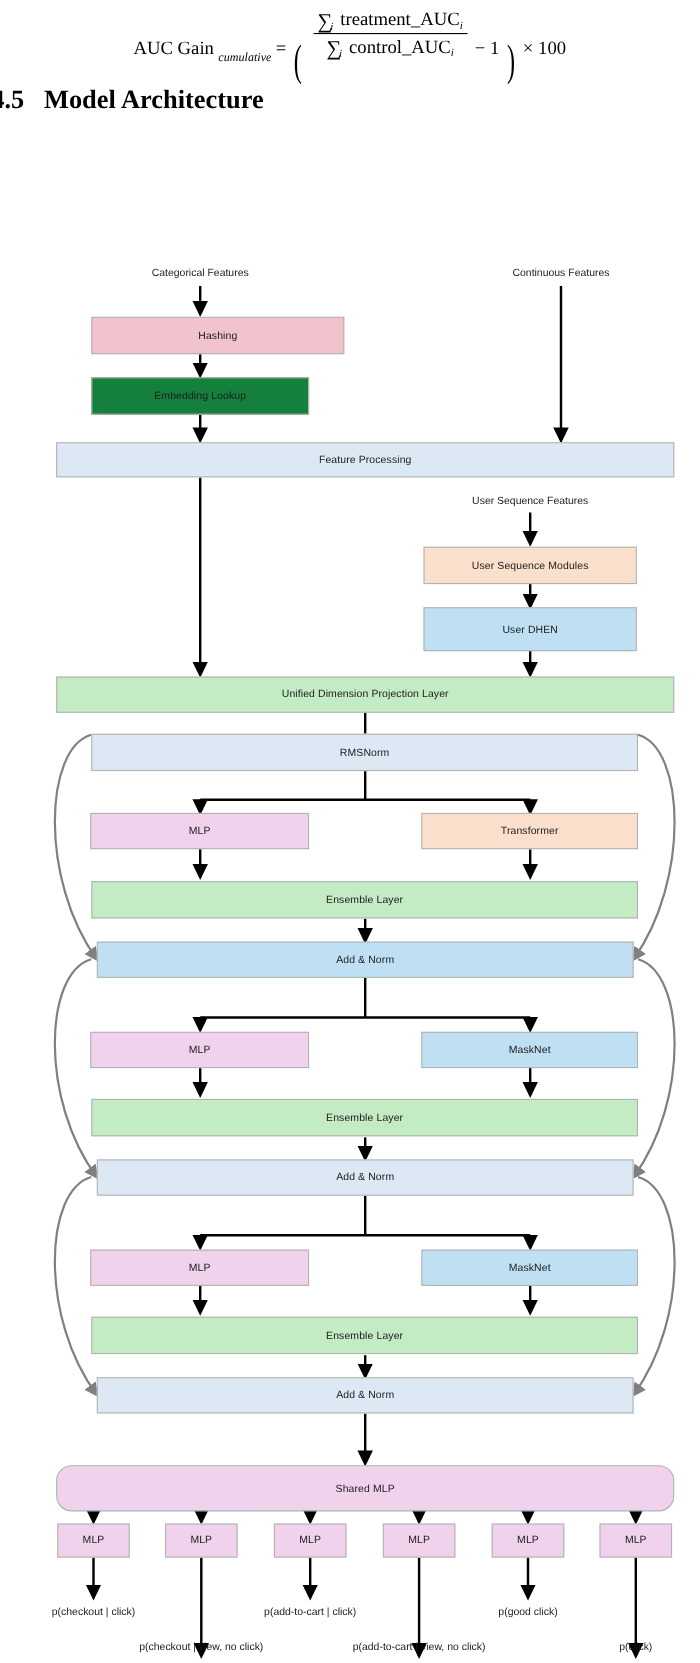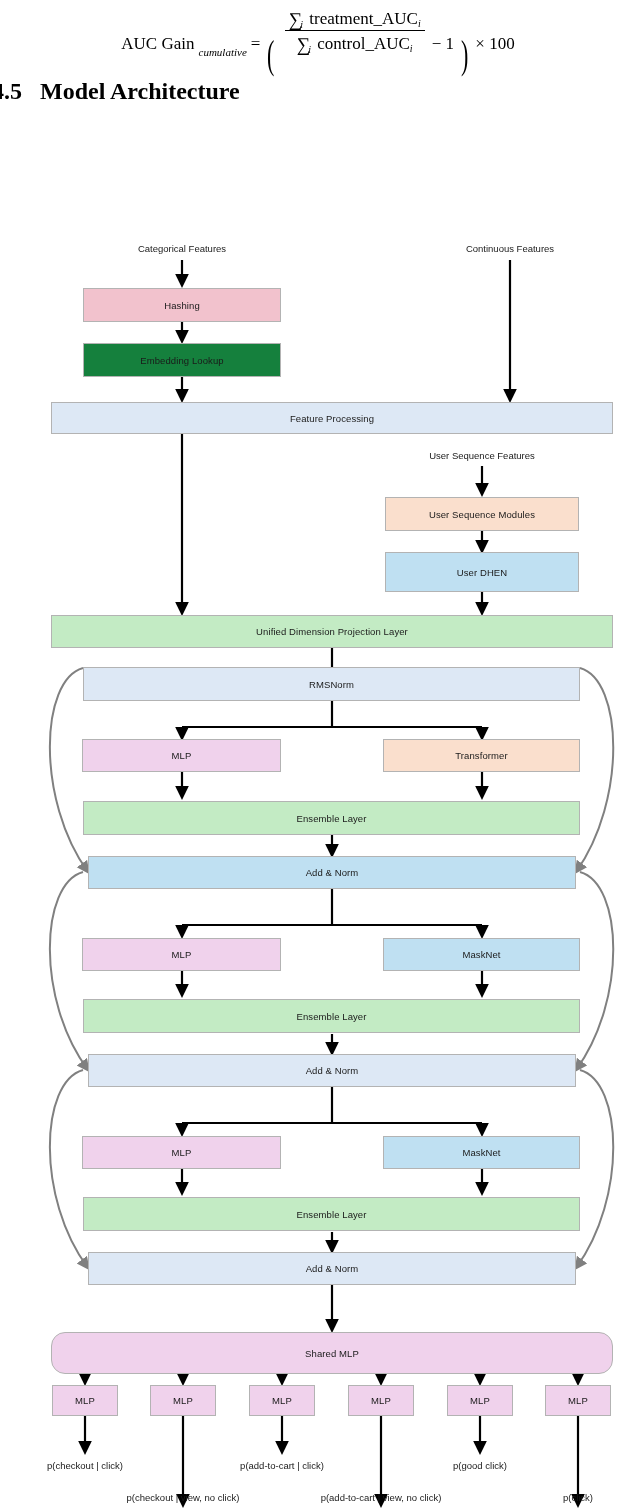--- a/index.html
+++ b/index.html
@@ -141,21 +141,21 @@
       <line x1="381" y1="1416" x2="381" y2="1505"></line>
       <line x1="480" y1="1416" x2="480" y2="1452"></line>
       <line x1="578" y1="1416" x2="578" y2="1505"></line>
     </g>
   </svg>
 
   <div class="lbl" style="left:82px;top:243px;width:200px;">Categorical Features</div>
   <div class="lbl" style="left:410px;top:243px;width:200px;">Continuous Features</div>
   <div class="lbl" style="left:382px;top:450px;width:200px;">User Sequence Features</div>
 
-  <div class="box" style="left:83px;top:288px;width:198px;height:34px;background:#f2c2cd;">Hashing</div>
+  <div class="box" style="left:83px;top:288px;width:230px;height:34px;background:#f2c2cd;">Hashing</div>
   <div class="box" style="left:83px;top:343px;width:198px;height:34px;background:#15803d;">Embedding Lookup</div>
   <div class="box" style="left:51px;top:402px;width:562px;height:32px;background:#dde8f5;">Feature Processing</div>
 
   <div class="box" style="left:385px;top:497px;width:194px;height:34px;background:#fadfcd;">User Sequence Modules</div>
   <div class="box" style="left:385px;top:552px;width:194px;height:40px;background:#bfe0f2;">User DHEN</div>
 
   <div class="box" style="left:51px;top:615px;width:562px;height:33px;background:#c3ebc4;">Unified Dimension Projection Layer</div>
   <div class="box" style="left:83px;top:667px;width:497px;height:34px;background:#dde8f5;">RMSNorm</div>
 
   <div class="box" style="left:82px;top:739px;width:199px;height:33px;background:#f0d2ec;">MLP</div>

